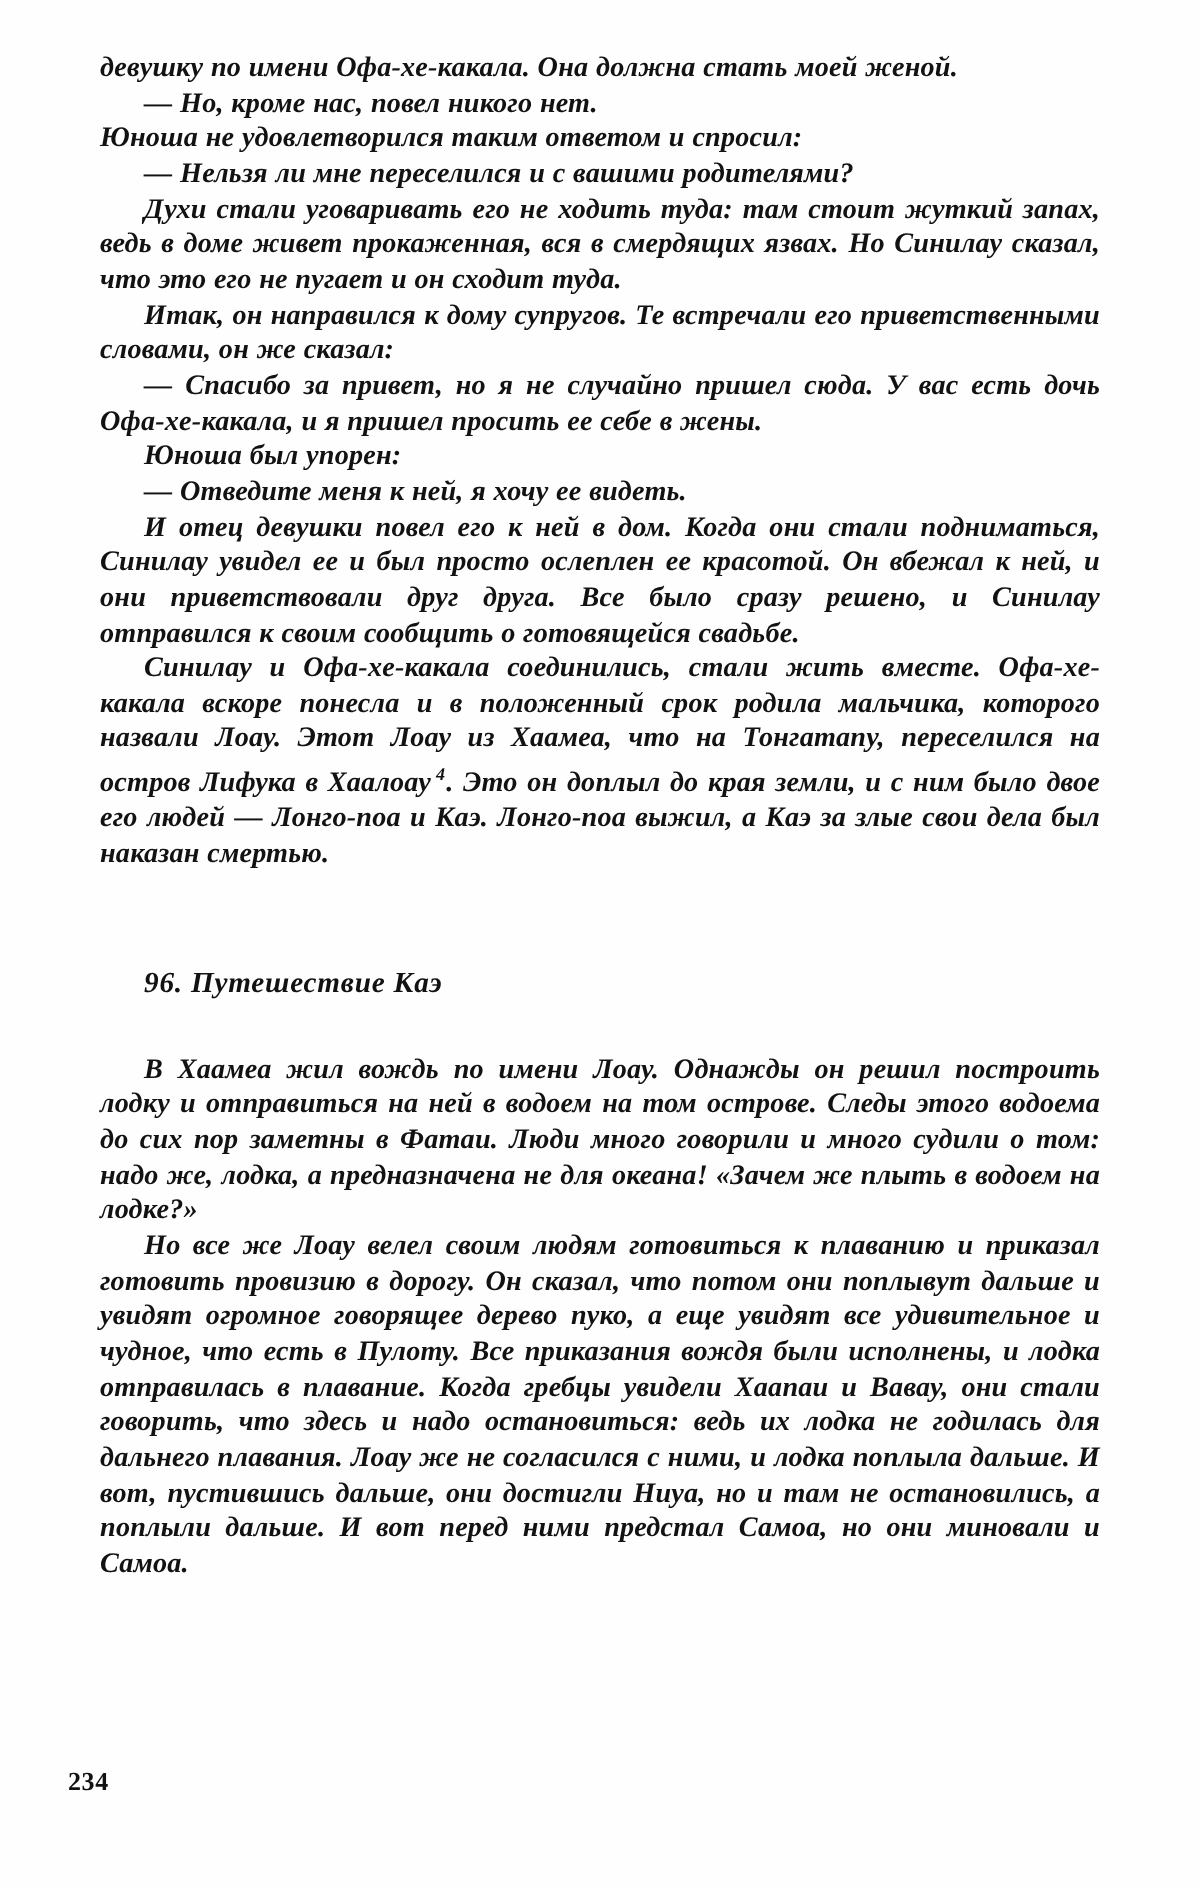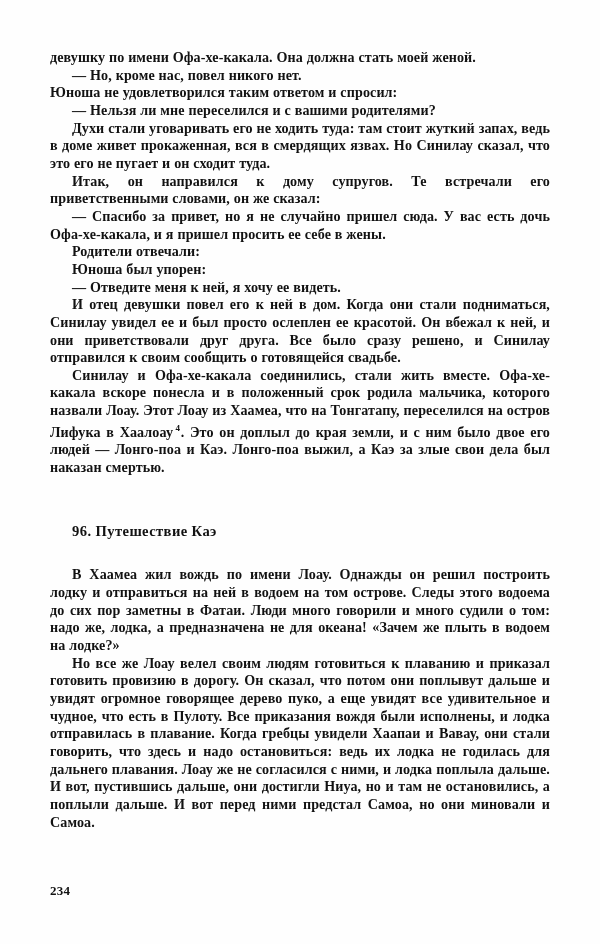--- a/index.html
+++ b/index.html
@@ -17,22 +17,23 @@
   .page {
     position: relative;
     width: 600px;
     height: 944px;
     background: #fefefe;
     box-sizing: border-box;
   }
   .text-column {
     position: absolute;
     left: 50px;
-    top: 49px;
+    top: 26px;
     width: 500px;
+    font-style: italic;
   }
   p.para {
     margin: 0;
     padding: 0;
     font-size: 14.1px;
     line-height: 17.65px;
     text-align: justify;
     text-align-last: left;
     font-weight: 700;
     letter-spacing: 0.1px;
@@ -59,21 +60,21 @@
     line-height: 18px;
     font-weight: 700;
     text-indent: 22px;
     letter-spacing: 0.4px;
     text-align: left;
   }
   .gap-before-heading { height: 46px; }
   .gap-after-heading  { height: 26px; }
   .folio {
     position: absolute;
-    left: 50px;
+    left: 34px;
     top: 884px;
     font-size: 13px;
     font-weight: 700;
     letter-spacing: 0.3px;
     line-height: 14px;
   }
 </style>
 </head>
 <body>
 
@@ -81,21 +82,20 @@
 
   <div class="text-column">
 
     <p class="para noindent">девушку по имени Офа-хе-какала. Она должна стать моей женой.</p>
     <p class="para indent">— Но, кроме нас, повел никого нет.</p>
     <p class="para noindent">Юноша не удовлетворился таким ответом и спросил:</p>
     <p class="para indent">— Нельзя ли мне переселился и с вашими родителями?</p>
     <p class="para indent">Духи стали уговаривать его не ходить туда: там стоит жуткий запах, ведь в доме живет прокаженная, вся в смердящих язвах. Но Синилау сказал, что это его не пугает и он сходит туда.</p>
     <p class="para indent">Итак, он направился к дому супругов. Те встречали его приветственными словами, он же сказал:</p>
     <p class="para indent">— Спасибо за привет, но я не случайно пришел сюда. У вас есть дочь Офа-хе-какала, и я пришел просить ее себе в жены.</p>
-    <p class="para indent">Родители отвечали:</p>
     <p class="para indent">Юноша был упорен:</p>
     <p class="para indent">— Отведите меня к ней, я хочу ее видеть.</p>
     <p class="para indent">И отец девушки повел его к ней в дом. Когда они стали подниматься, Синилау увидел ее и был просто ослеплен ее красотой. Он вбежал к ней, и они приветствовали друг друга. Все было сразу решено, и Синилау отправился к своим сообщить о готовящейся свадьбе.</p>
 
     <p class="para indent"><span>Синилау и Офа-хе-какала соединились, стали жить вместе. Офа-хе-какала вскоре понесла и в положенный срок родила мальчика, которого назвали Лоау. Этот Лоау из Хаамеа, что на Тонгатапу, переселился на остров Лифука в Хаалоау</span><sup class="fn">4</sup><span>. Это он доплыл до края земли, и с ним было двое его людей — Лонго-поа и Каэ. Лонго-поа выжил, а Каэ за злые свои дела был наказан смертью.</span></p>
 
     <div class="gap-before-heading"></div>
     <h2 class="section-heading">96. Путешествие Каэ</h2>
     <div class="gap-after-heading"></div>
 

